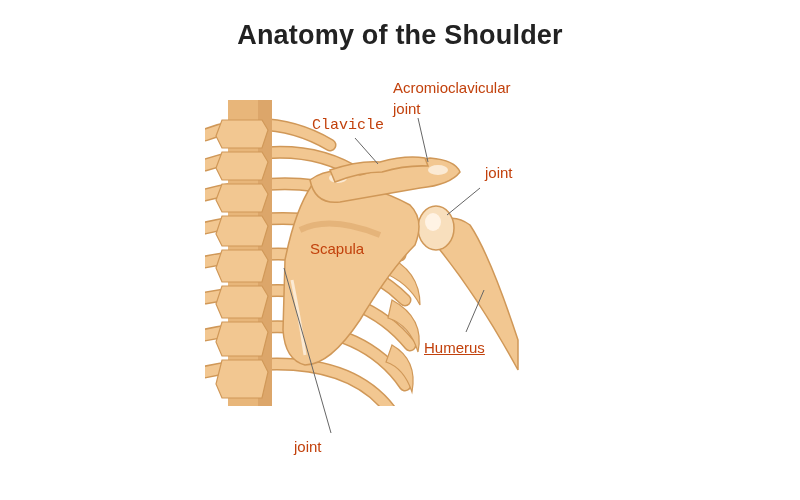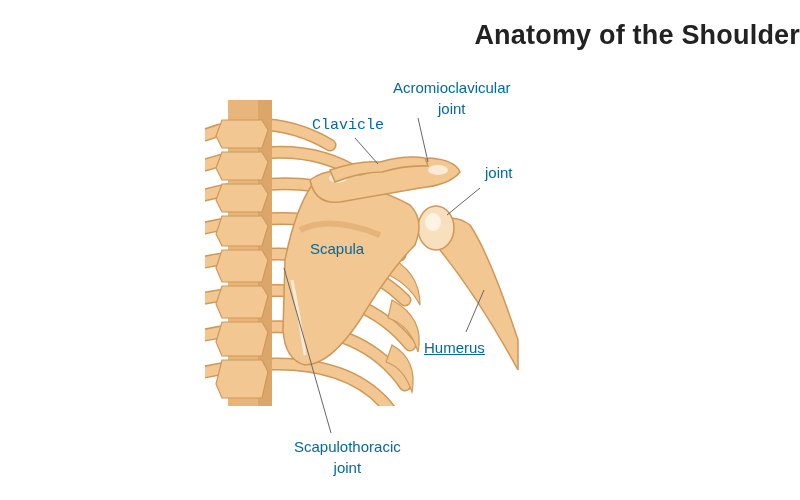--- a/index.html
+++ b/index.html
@@ -1,19 +1,19 @@
 <!DOCTYPE html>
 <html><head>
 <meta charset="utf-8">
 <style>
   html, body { margin: 0; padding: 0; background: #ffffff; }
   body { width: 800px; height: 500px; position: relative; overflow: hidden; font-family: "Liberation Sans", "DejaVu Sans", sans-serif; }
-  .title { position: absolute; left: 0; width: 800px; top: 20px; text-align: right; font-size: 27px; font-weight: 600; color: #222222; letter-spacing: 0.2px; }
+  .title { position: absolute; left: 0; width: 800px; top: 20px; text-align: center; font-size: 27px; font-weight: 600; color: #222222; letter-spacing: 0.2px; }
   .illus { position: absolute; left: 0; top: 0; }
-  .label { position: absolute; font-size: 15px; color: #0369a1; line-height: 21px; text-align: center; }
+  .label { position: absolute; font-size: 15px; color: #c2410c; line-height: 21px; }
   .label span { display: block; }
 </style>
 </head>
 <body>
 
 <div class="title">Anatomy of the Shoulder</div>
 
 <svg class="illus" width="800" height="500" viewBox="0 0 800 500">
   <defs>
     <clipPath id="ribclip">
@@ -102,15 +102,14 @@
 <div class="label" style="left:485px; top:162px;">
   <span>joint</span>
 </div>
 <div class="label" style="left:310px; top:238px;">
   <span>Scapula</span>
 </div>
 <div class="label" style="left:424px; top:337px;text-decoration:underline;">
   <span>Humerus</span>
 </div>
 <div class="label" style="left:294px; top:436px;">
-  <span>Scapulothoracic</span>
   <span>joint</span>
 </div>
 
 </body></html>

